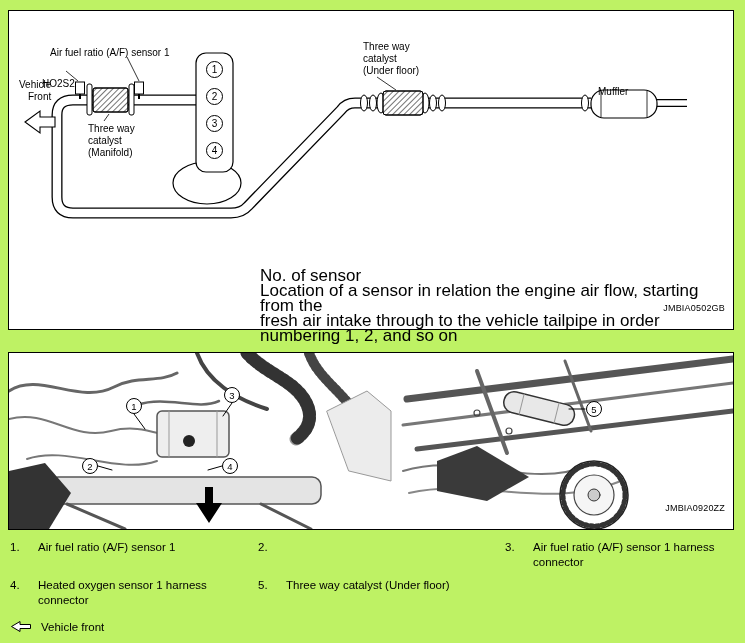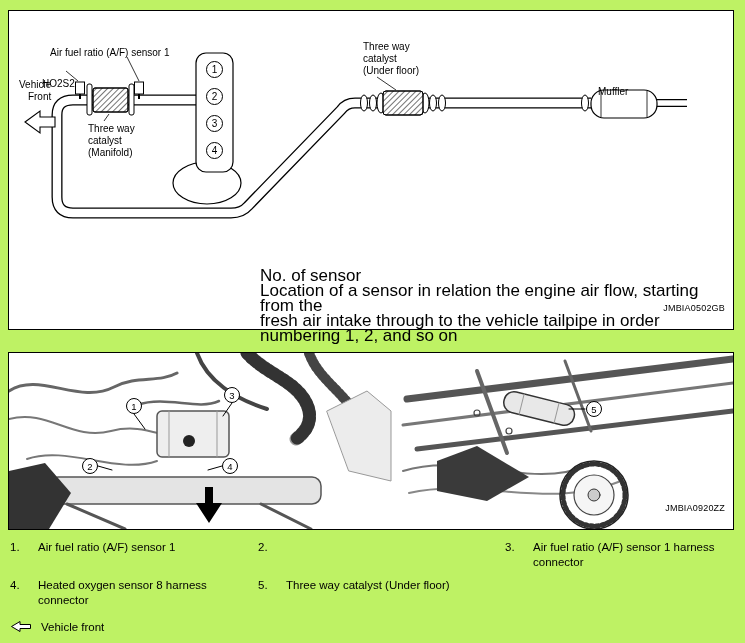--- a/index.html
+++ b/index.html
@@ -190,21 +190,21 @@
   </div>
   <div class="legend-item" style="left:258px; top:540px; width:233px;">
     <span class="num">2.</span>
   </div>
   <div class="legend-item" style="left:505px; top:540px; width:234px;">
     <span class="num">3.</span>
     <div class="lab">Air fuel ratio (A/F) sensor 1 harness connector</div>
   </div>
   <div class="legend-item" style="left:10px; top:578px; width:238px;">
     <span class="num">4.</span>
-    <div class="lab">Heated oxygen sensor 8 harness connector</div>
+    <div class="lab">Heated oxygen sensor 1 harness connector</div>
   </div>
   <div class="legend-item" style="left:258px; top:578px; width:240px;">
     <span class="num">5.</span>
     <div class="lab">Three way catalyst (Under floor)</div>
   </div>
 
   <div class="vf-row">
     <svg width="22" height="13" viewBox="0 0 22 13">
       <polygon points="1.5,6.5 10,1.5 10,4.5 20.5,4.5 20.5,8.5 10,8.5 10,11.5" fill="#fff" stroke="#000" stroke-width="1"></polygon>
     </svg>

